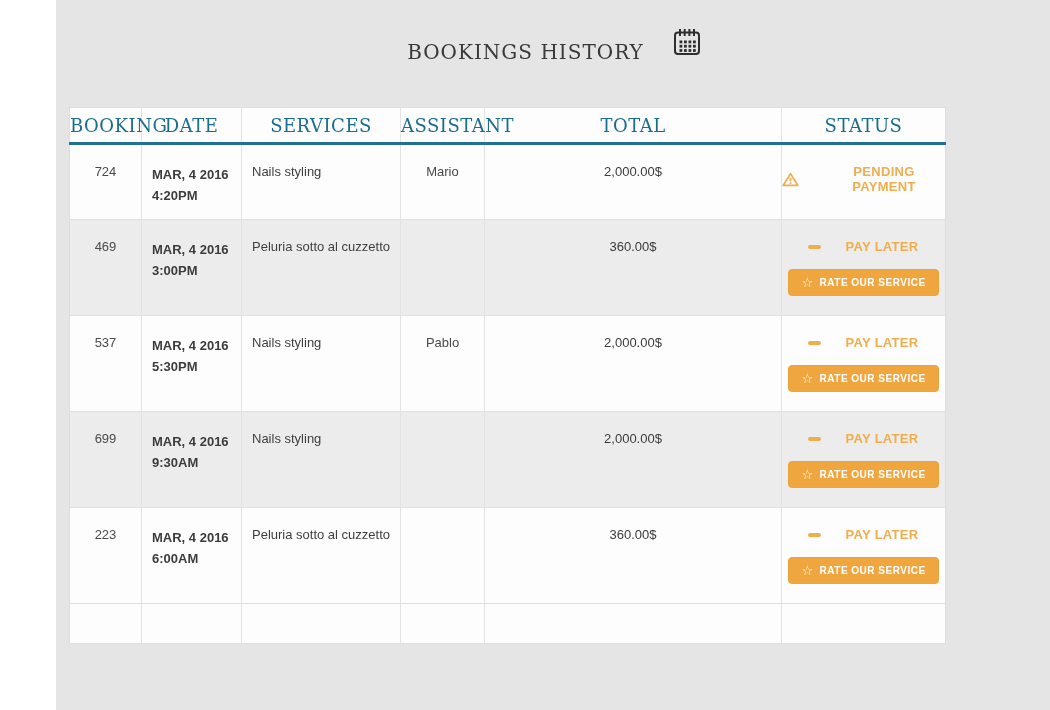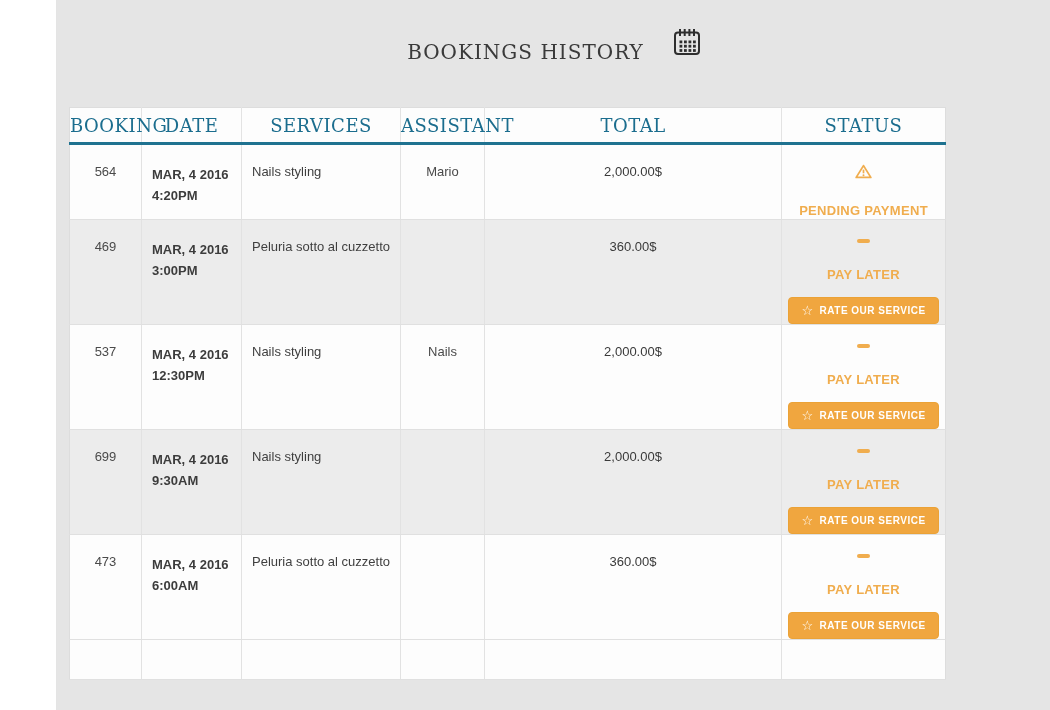--- a/index.html
+++ b/index.html
@@ -25,21 +25,21 @@
   tbody tr:first-child { height:76px; }
   tbody tr.alt { background:#ececec; }
   tbody tr.partial { height:40px; background:#fdfdfd; }
   tbody tr.partial td { padding:0; }
   .c-booking, .c-assistant, .c-total, .c-status { text-align:center; }
   .c-date { padding-left:10px; font-weight:bold; color:#3c3c3c; }
   .c-date .dl { line-height:21px; }
   .c-services { padding-left:10px; color:#3f3f3f; }
   .c-total { font-weight:normal; color:#3a3a3a; }
   .status-line { color:#f0ad4e; font-weight:bold; font-size:13px; letter-spacing:0.3px;
-                 display:flex; align-items:center; justify-content:center; gap:24px;flex-direction:column; }
+                 display:flex; align-items:center; justify-content:center; gap:24px; }
   .minus-icon { display:inline-block; width:13px; height:4px; background:#f0ad4e; border-radius:2px; }
   .warning-icon { display:none; line-height:0; }
   tr.pending .warning-icon { display:inline-block; }
   .rate-btn { display:inline-flex; align-items:center; gap:6px; margin-top:15px;
               background:#f0a63f; color:#ffffff; border:1px solid #eba236; border-radius:4px;
               font-family:"Liberation Sans",sans-serif; font-weight:bold; font-size:10px;
               letter-spacing:0.5px; padding:7px 12px; cursor:pointer; }
   .rate-btn .star { font-size:13px; line-height:10px; font-weight:normal; }
 </style>
 </head>
@@ -91,21 +91,21 @@
           <th>BOOKING</th>
           <th>DATE</th>
           <th>SERVICES</th>
           <th>ASSISTANT</th>
           <th>TOTAL</th>
           <th>STATUS</th>
         </tr>
       </thead>
       <tbody id="tbody">
   <tr class="pending">
-    <td class="c-booking">564</td>
+    <td class="c-booking">724</td>
     <td class="c-date">
       <div class="dl">MAR, 4 2016</div>
       <div class="dl">4:20PM</div>
     </td>
     <td class="c-services">Nails styling</td>
     <td class="c-assistant">Mario</td>
     <td class="c-total">2,000.00$</td>
     <td class="c-status">
       <div class="status-line">
         <span class="warning-icon">
@@ -141,24 +141,24 @@
         <span class="star">☆</span>
         <span>RATE OUR SERVICE</span>
       </button>
     </td>
   </tr>
 
   <tr>
     <td class="c-booking">537</td>
     <td class="c-date">
       <div class="dl">MAR, 4 2016</div>
-      <div class="dl">12:30PM</div>
+      <div class="dl">5:30PM</div>
     </td>
     <td class="c-services">Nails styling</td>
-    <td class="c-assistant">Nails</td>
+    <td class="c-assistant">Pablo</td>
     <td class="c-total">2,000.00$</td>
     <td class="c-status">
       <div class="status-line">
 
         <span class="minus-icon"></span>
         <span>PAY LATER</span>
       </div>
       <button class="rate-btn">
         <span class="star">☆</span>
         <span>RATE OUR SERVICE</span>
@@ -182,21 +182,21 @@
         <span>PAY LATER</span>
       </div>
       <button class="rate-btn">
         <span class="star">☆</span>
         <span>RATE OUR SERVICE</span>
       </button>
     </td>
   </tr>
 
   <tr>
-    <td class="c-booking">473</td>
+    <td class="c-booking">223</td>
     <td class="c-date">
       <div class="dl">MAR, 4 2016</div>
       <div class="dl">6:00AM</div>
     </td>
     <td class="c-services">Peluria sotto al cuzzetto</td>
     <td class="c-assistant"></td>
     <td class="c-total">360.00$</td>
     <td class="c-status">
       <div class="status-line">
 

